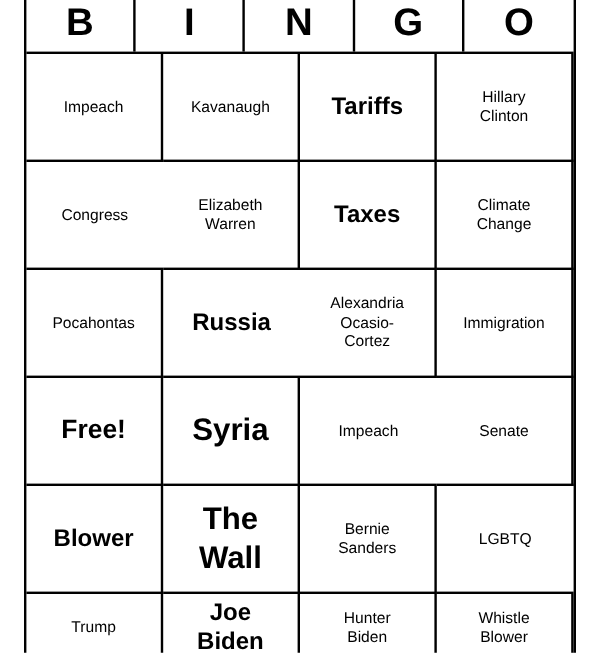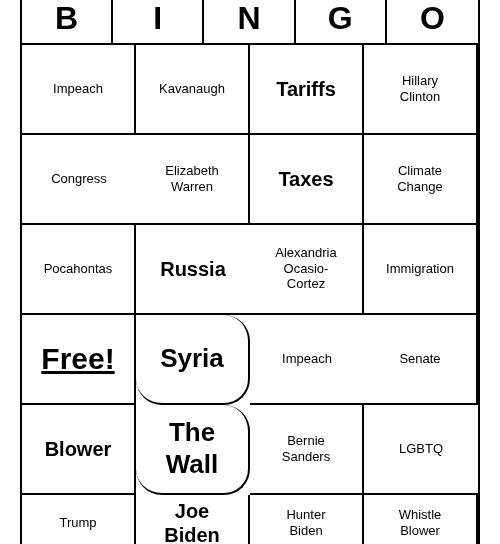--- a/index.html
+++ b/index.html
@@ -69,27 +69,25 @@
     }
 
     .bingo-cell.large-text {
       font-size: 20px;
       font-weight: bold;
     }
 
     .bingo-cell.xl-text {
       font-size: 26px;
       font-weight: bold;
-      border-radius: 26px;
     }
 
     .free-cell {
-      font-size: 30px;
+      font-size: 22px;
       font-weight: bold;
-      text-decoration: underline;
     }
   </style>
 </head>
 <body>
 
 <div class="bingo-container">
   <div class="bingo-header">
   <div class="bingo-header-cell">B</div>
       <div class="bingo-header-cell">I</div>
       <div class="bingo-header-cell">N</div>

